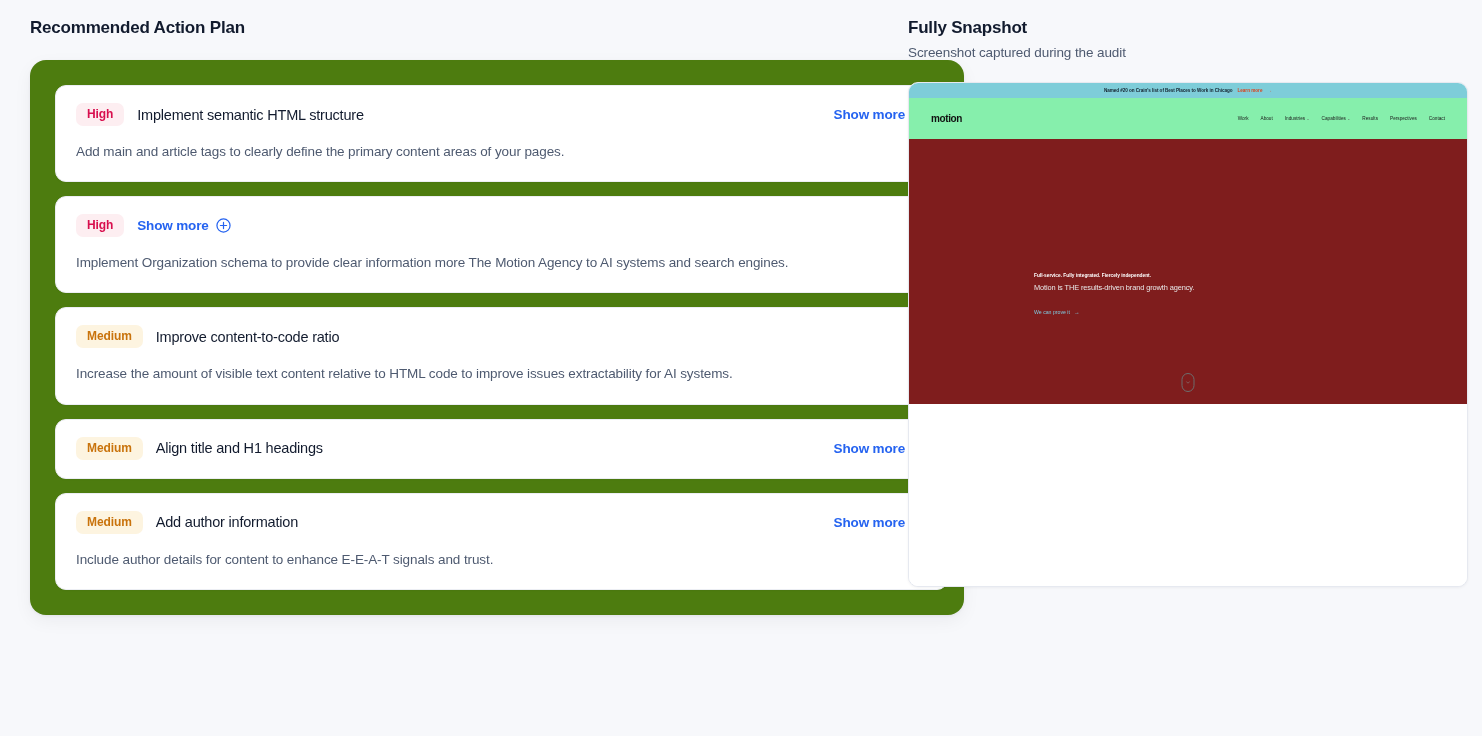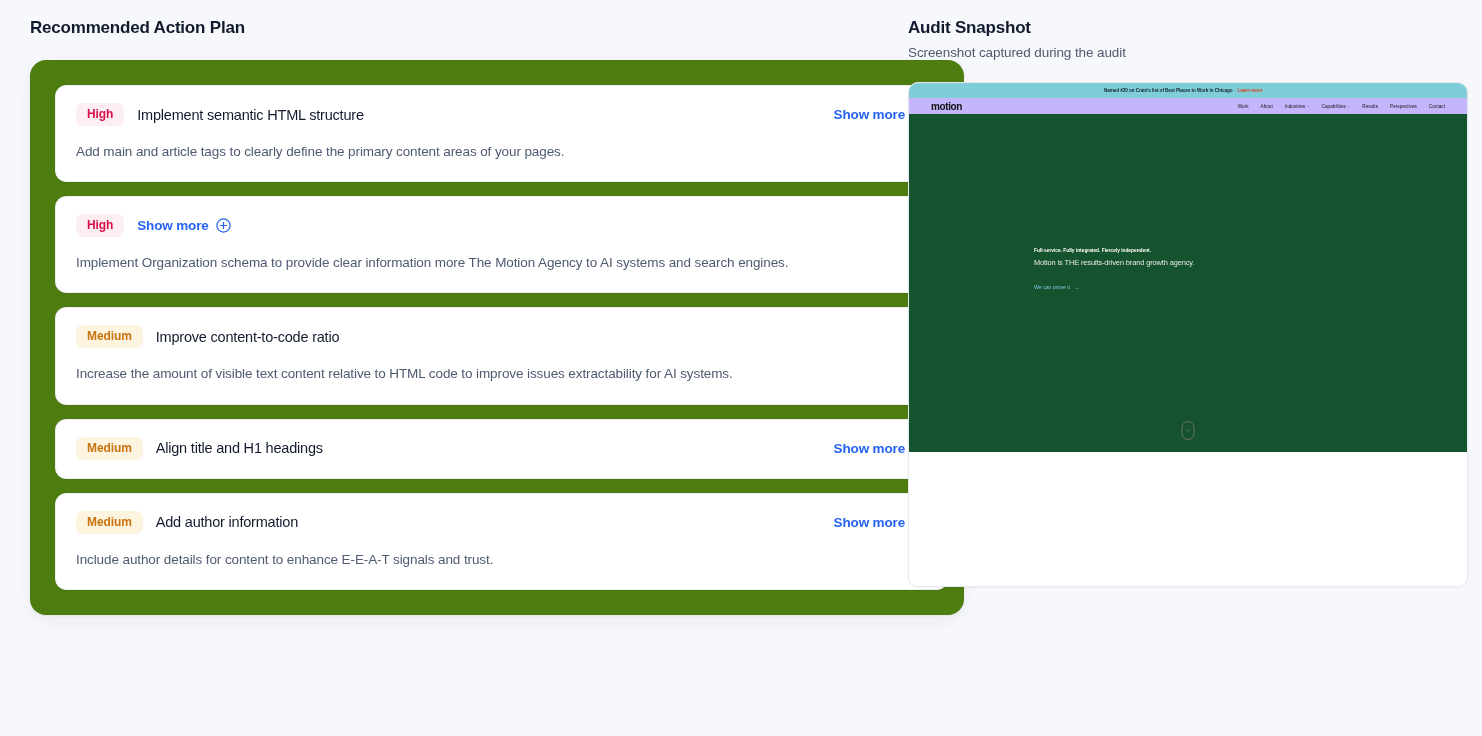--- a/index.html
+++ b/index.html
@@ -138,22 +138,22 @@
   }
   .promo-link {
     font-size: 4.6px;
     font-weight: bold;
     color: #d9441f;
   }
   .promo-arrow { font-size: 4.6px; color: #d9441f; }
 
   
   .site-nav {
-    height: 16px;
-    background: #c4b5fd;
+    height: 41px;
+    background: #86efac;
     display: flex;
     align-items: center;
     padding: 0 22px;
   }
   .site-logo {
     font-size: 10px;
     font-weight: bold;
     color: #111111;
     letter-spacing: -0.4px;
     flex: 1;
@@ -168,22 +168,22 @@
     color: #1b1b1b;
     white-space: nowrap;
     display: flex;
     align-items: center;
     gap: 1.5px;
   }
   .nav-caret { font-size: 3.6px; color: #555; }
 
   
   .hero {
-    height: 338px;
-    background: #14532d;
+    height: 265px;
+    background: #7f1d1d;
     position: relative;
     padding: 0 10px 0 125px;
   }
   .hero-inner {
     position: absolute;
     left: 125px;
     top: 134px;
     width: 330px;
   }
   .hero-eyebrow {
@@ -298,21 +298,21 @@
               </svg>
             </div>
           </div>
           <div class="card-desc">Include author details for content to enhance E-E-A-T signals and trust.</div>
         </div>
       </div>
   </div>
 </div>
 
 <div class="right-col">
-  <div class="section-title">Audit Snapshot</div>
+  <div class="section-title">Fully Snapshot</div>
   <div class="section-sub">Screenshot captured during the audit</div>
 
   <div class="snap-frame">
 
     <div class="promo-bar">
       <span class="promo-text">Named #20 on Crain's list of Best Places to Work in Chicago</span>
       <span class="promo-link">Learn more</span>
       <span class="promo-arrow">→</span>
     </div>
 

